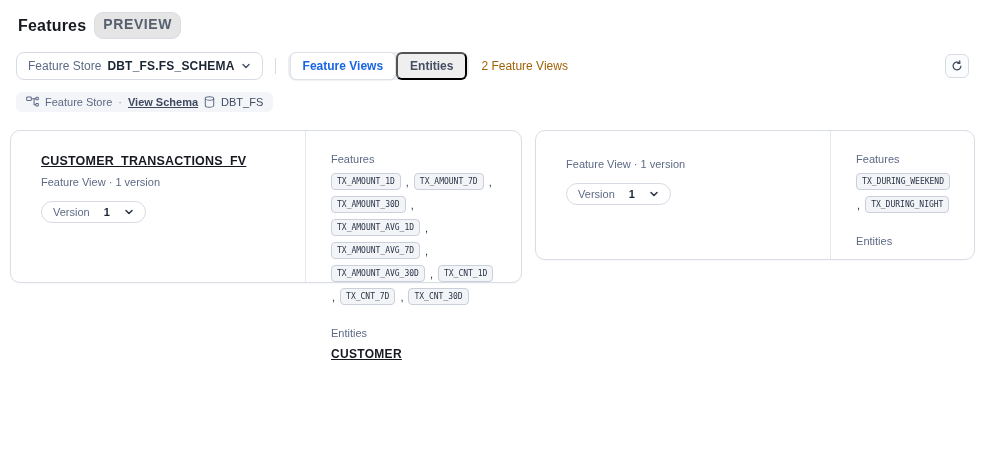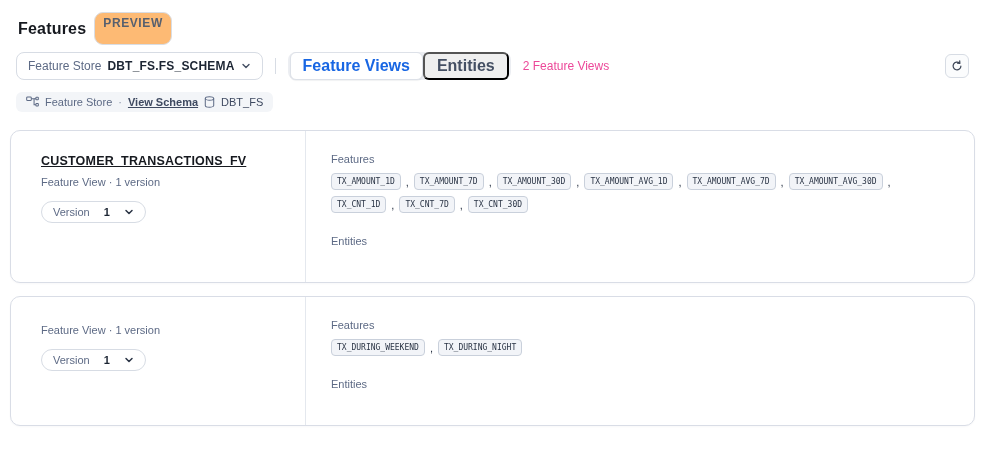--- a/index.html
+++ b/index.html
@@ -3,52 +3,52 @@
 <meta charset="utf-8">
 <style>
   * { margin:0; padding:0; box-sizing:border-box; }
   html,body { width:985px; height:456px; background:#ffffff; overflow:hidden;
     font-family:"Liberation Sans", sans-serif; }
   .page { position:relative; width:985px; height:456px; }
 
   
   .header { position:absolute; top:12px; left:18px; display:flex; align-items:center; gap:8px; }
   .page-title { font-size:16px; font-weight:bold; color:#16191f; letter-spacing:.2px; }
-  .preview-badge { font-size:12px; font-weight:bold; color:#57606f; letter-spacing:.6px;
-    background:#fdba74; border:1px solid #d9dde3; border-radius:9px; padding:3px 8px 14px; }
+  .preview-badge { font-size:14px; font-weight:bold; color:#57606f; letter-spacing:.6px;
+    background:#e5e5e5; border:1px solid #d9dde3; border-radius:9px; padding:3px 8px 6px; }
 
   
   .toolbar { position:absolute; top:52px; left:16px; right:16px; height:28px;
     display:flex; align-items:center; }
   .store-btn { display:inline-flex; align-items:center; gap:6px; height:28px; padding:0 11px;
     background:#fff; border:1px solid #d7dce4; border-radius:8px; cursor:pointer; }
   .store-btn .lbl { font-size:12px; color:#5d6a85; }
   .store-btn .val { font-size:12px; font-weight:bold; color:#1c2533; letter-spacing:.2px; }
   .vdivider { width:1px; height:16px; background:#d7dce4; margin:0 12px; }
   .segmented { display:inline-flex; align-items:center; background:#eceef2;
     border-radius:8px; padding:2px; height:28px; }
-  .seg { font-size:16px; padding:4px 12px; height:28px; display:inline-flex; align-items:center;
+  .seg { font-size:12px; padding:4px 12px; height:28px; display:inline-flex; align-items:center;
     border-radius:6px; cursor:pointer; color:#444f63; font-weight:bold; }
   .seg.active { background:#ffffff; color:#1866e3; border:1px solid #dde1e8;
     box-shadow:0 1px 1px rgba(20,30,50,.06); }
-  .count-text { font-size:12px; color:#ec4899; margin-left:12px; }
+  .count-text { font-size:12px; color:#a16207; margin-left:12px; }
   .refresh-btn { margin-left:auto; width:24px; height:24px; border:1px solid #d7dce4;
     border-radius:6px; background:#fbfcfd; display:flex; align-items:center; justify-content:center;
     cursor:pointer; }
 
   
   .breadcrumb { position:absolute; top:92px; left:16px; display:inline-flex; align-items:center;
     gap:6px; background:#f3f5f8; border-radius:6px; padding:4px 10px; font-size:11px; color:#5d6a85; }
   .breadcrumb .dot { color:#8b95a8; }
   .schema-link { color:#3f4a61; text-decoration:underline; font-weight:bold; cursor:pointer;text-align:right; }
   .db-name { color:#3f4a61; }
 
   
   .cards { position:absolute; top:130px; left:10px; width:965px; display:flex;
-    flex-direction:column; gap:13px; }
+    flex-direction:row; gap:13px; }
   .card { background:#fff; border:1px solid #d9dde6; border-radius:10px; display:flex;
     box-shadow:0 1px 2px rgba(25,35,55,.03); }
   .card.tall { height:153px; }
   .card.short { height:130px; }
   .card-left { width:295px; padding:20px 0 0 30px; border-right:1px solid #e4e8ee; }
   .fv-link { font-size:12.5px; font-weight:bold; color:#16191f; text-decoration:underline;
     letter-spacing:.2px; cursor:pointer; }
   .fv-meta { font-size:11px; color:#5d6a85; margin-top:7px; }
   .version-pill { display:inline-flex; align-items:center; gap:14px; margin-top:13px;
     border:1px solid #d7dce4; border-radius:14px; padding:4px 11px; background:#fff; cursor:pointer; }
@@ -158,20 +158,21 @@
             <span class="tag-comma">,</span>
             <span class="tag">TX_AMOUNT_AVG_30D</span>
             <span class="tag-comma">,</span>
             <span class="tag">TX_CNT_1D</span>
             <span class="tag-comma">,</span>
             <span class="tag">TX_CNT_7D</span>
             <span class="tag-comma">,</span>
             <span class="tag">TX_CNT_30D</span>
           </div>
       <div class="section-label entities-label">Entities</div>
+      <div><a class="entity-link">CUSTOMER</a></div>
     </div>
   </div>
 
   <div class="card short">
     <div class="card-left">
       <div class="fv-meta">Feature View · 1 version</div>
       <button class="version-pill">
         <span class="vlbl">Version</span>
         <span class="vval">1</span>
         <span class="icon">

